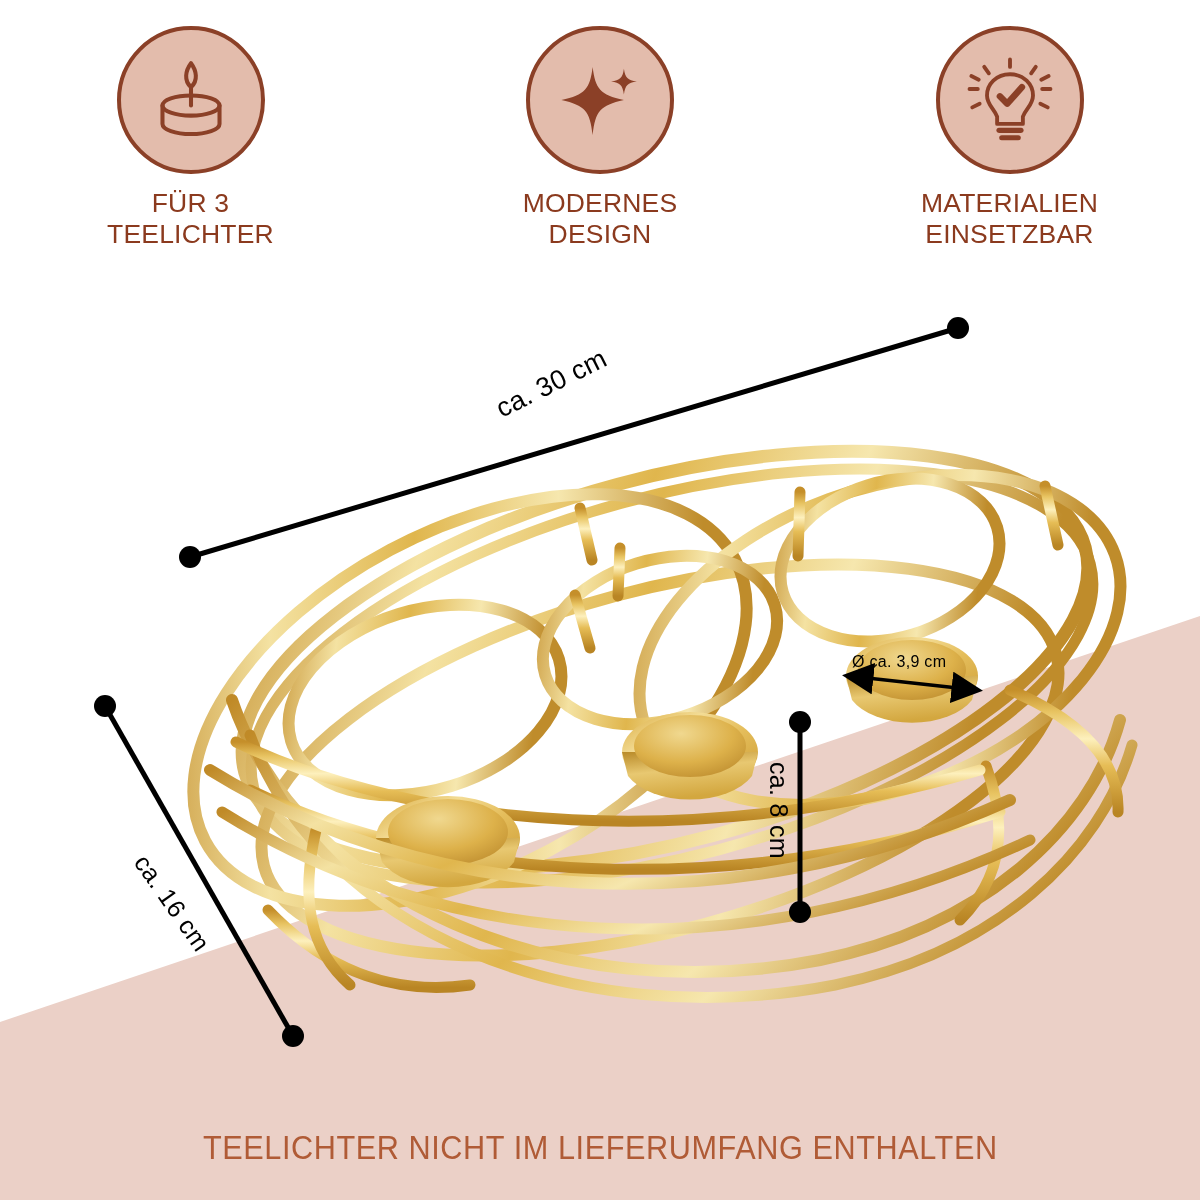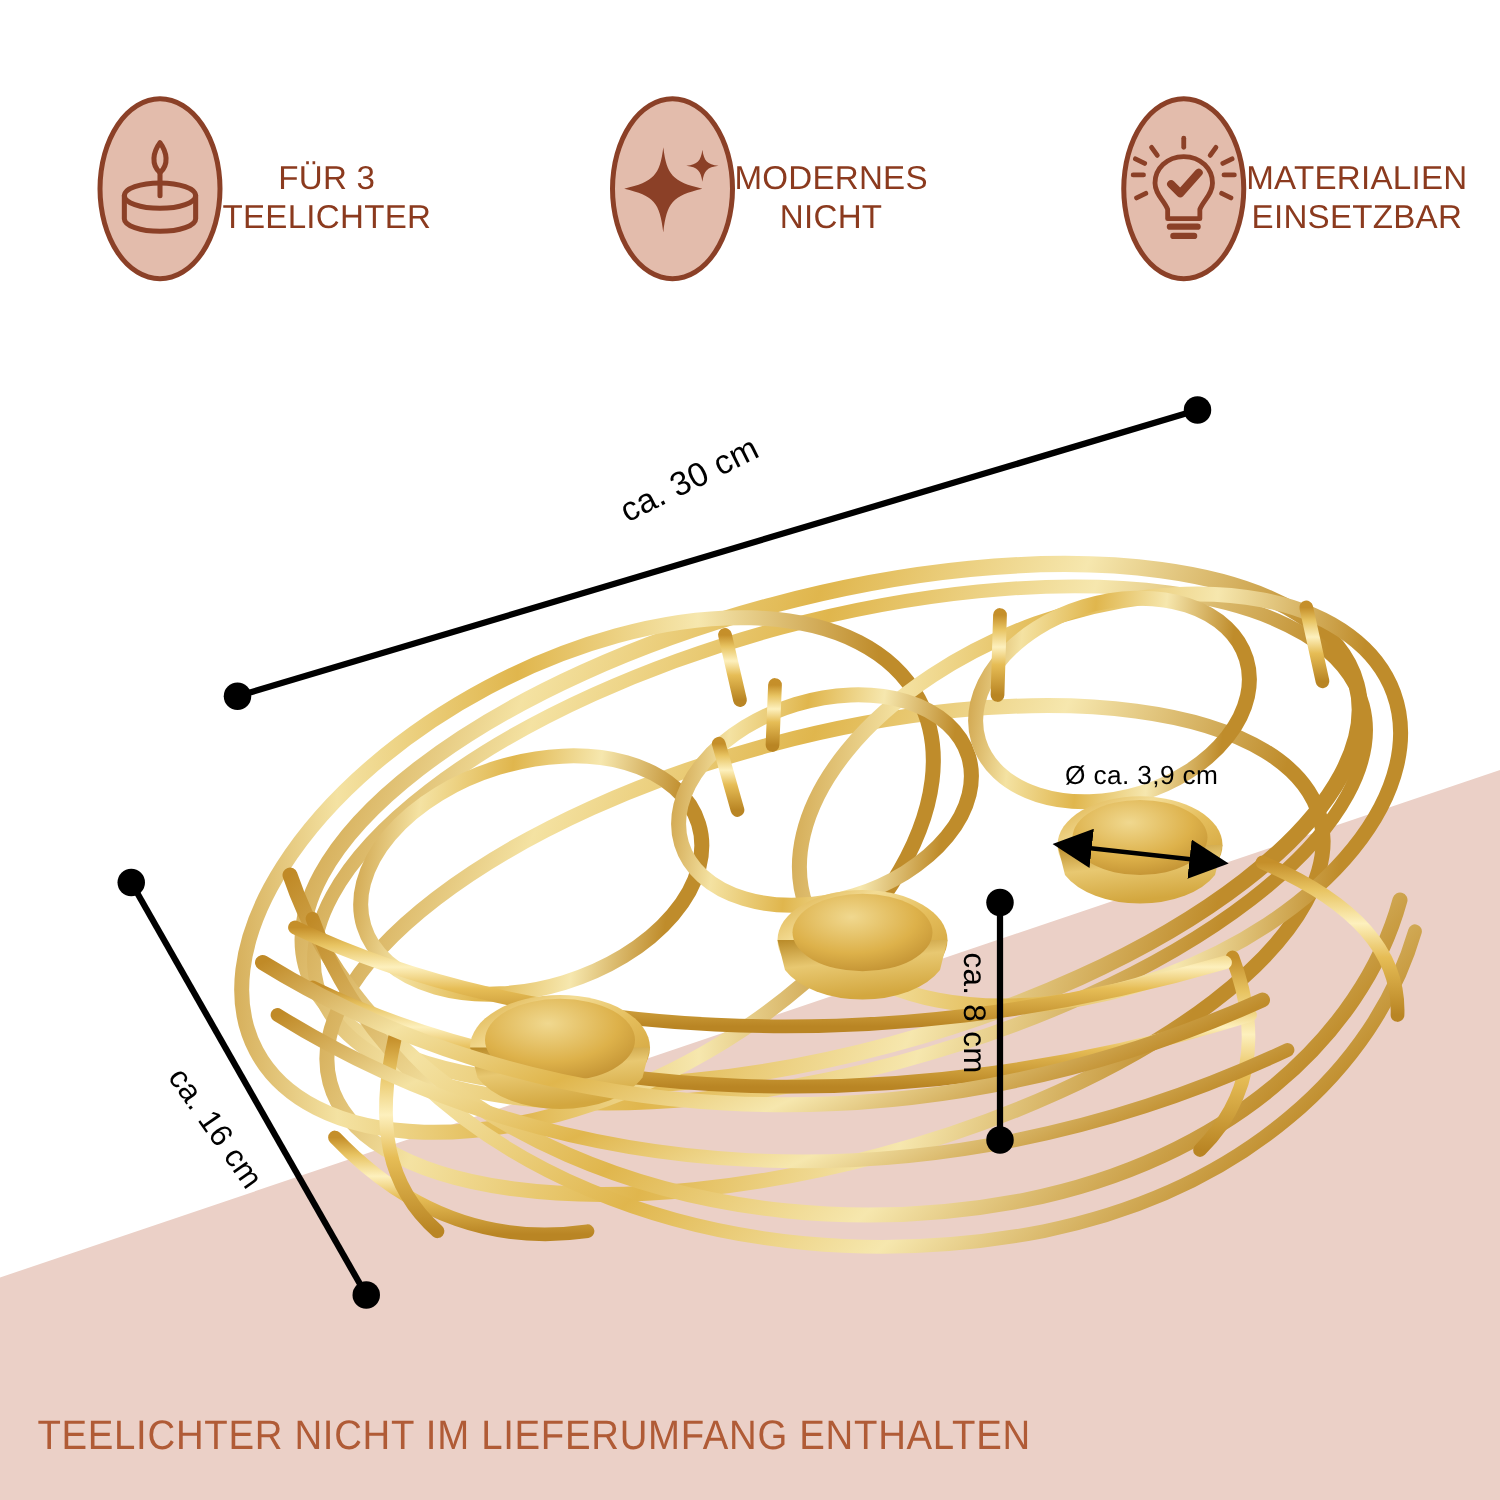--- a/index.html
+++ b/index.html
@@ -15,21 +15,21 @@
   
   .band{position:absolute;inset:0;}
 
   
   .features{
     position:absolute;left:0;top:26px;width:1200px;height:250px;
     display:flex;justify-content:space-between;
     padding:0 78px;box-sizing:border-box;
   }
   .feature{
-    width:225px;display:flex;flex-direction:row;align-items:center;
+    width:225px;display:flex;flex-direction:column;align-items:center;
   }
   .fcircle{
     width:148px;height:148px;border-radius:50%;
     background:#e3bcac;border:4px solid #8b4027;
     box-sizing:border-box;
     display:flex;align-items:center;justify-content:center;
   }
   .flabel{
     margin-top:14px;text-align:center;
     color:#8b3a1e;font-size:26.5px;line-height:1.18;
@@ -38,26 +38,26 @@
 
   
   .dimlayer{position:absolute;inset:0;pointer-events:none;}
   .dimtext{
     position:absolute;color:#000;font-size:27px;white-space:nowrap;
     font-weight:400;letter-spacing:.3px;
   }
   .t30{left:498px;top:395px;transform:rotate(-26.5deg);transform-origin:0 50%;}
   .t16{left:140px;top:843px;transform:rotate(55deg);transform-origin:0 50%;font-size:25px;}
   .t8 {left:793px;top:762px;transform:rotate(90deg);transform-origin:0 0;font-size:25px;}
-  .t39{left:852px;top:609px;font-size:21px;}
+  .t39{left:852px;top:653px;font-size:16px;}
 
   
   .banner{
     position:absolute;left:0;bottom:0;width:1200px;height:104px;
-    display:flex;align-items:center;
+    display:flex;align-items:center;justify-content:center;
   }
   .banner span{
     color:#b05b36;font-size:33px;letter-spacing:.6px;
     font-family:"Liberation Sans Narrow","Liberation Sans",sans-serif;
     transform:scaleX(.93);transform-origin:center;
   }
 </style>
 </head>
 <body>
 
@@ -216,21 +216,21 @@
     </div>
 
     <div class="feature">
       <div class="fcircle">
         <svg width="92" height="92" viewBox="0 0 100 100" fill="#8b4027">
           <path d="M42 14 C45 38, 50 44, 76 50 C50 56, 45 62, 42 88 C39 62, 34 56, 8 50 C34 44, 39 38, 42 14 Z"></path>
           <path d="M76 16 C77.5 26, 80 28.5, 90 30 C80 31.5, 77.5 34, 76 44 C74.5 34, 72 31.5, 62 30 C72 28.5, 74.5 26, 76 16 Z"></path>
         </svg>
       </div>
       <div class="flabel">MODERNES
-NICHT</div>
+DESIGN</div>
     </div>
 
 
     <div class="feature">
       <div class="fcircle">
         <svg width="92" height="92" viewBox="0 0 100 100" fill="none" stroke="#8b4027" stroke-width="4.2" stroke-linecap="round" stroke-linejoin="round">
           <path d="M50 22 C35 22, 25 33, 25 45 C25 55, 33 60, 36 68 L36 76 L64 76 L64 68
                    C67 60, 75 55, 75 45 C75 33, 65 22, 50 22 Z"></path>
           <path d="M38 83 L62 83" stroke-width="5.5"></path>
           <path d="M41 91 L59 91" stroke-width="5.5"></path>

